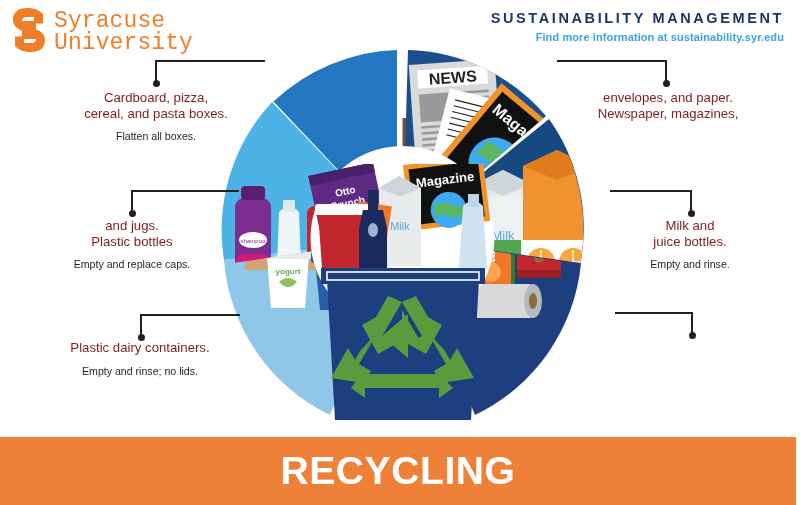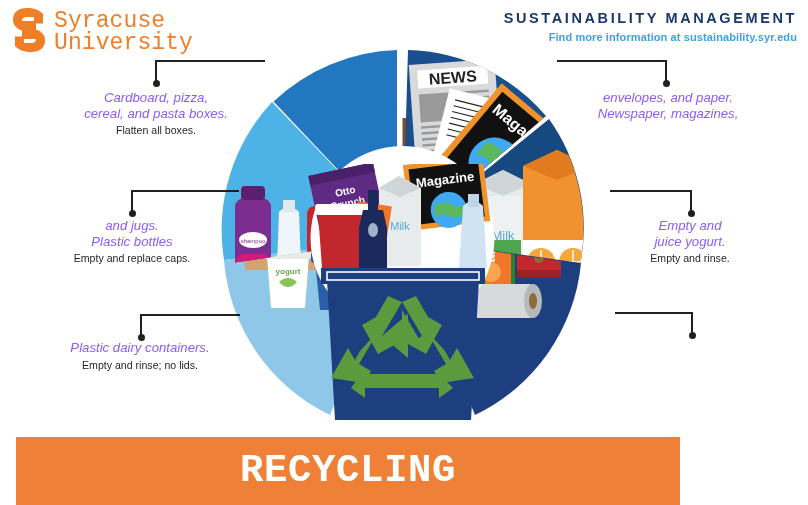--- a/index.html
+++ b/index.html
@@ -7,41 +7,41 @@
        font-family:"Liberation Sans",sans-serif;color:#231f20;}
   #root{position:relative;width:808px;height:505px;}
 
   
   .logo-wrap{position:absolute;left:12px;top:8px;display:flex;align-items:flex-start;}
   .logo-mark{width:34px;height:44px;flex:none;margin-right:8px;}
   .logo-text{font-family:Liberation Mono, monospace;font-size:23px;line-height:22px;
              color:#f07e26;padding-top:2px;letter-spacing:.1px;}
   .logo-text span{display:block;}
 
-  .hdr-right{position:absolute;right:11px;top:10px;text-align:right;}
+  .hdr-right{position:absolute;right:24px;top:10px;text-align:right;}
   .hdr-title{font-size:14.5px;font-weight:bold;letter-spacing:2.6px;color:#19376b;}
   .hdr-sub{font-size:11px;font-weight:bold;color:#3aa3e0;margin-top:5px;letter-spacing:.1px;}
 
   
   #wheel{position:absolute;left:175px;top:44px;width:455px;height:388px;}
   #wheel svg{display:block;}
 
   
   .callout{position:absolute;}
-  .c-title{font-size:13.2px;line-height:15.5px;color:#8b5cf6;font-style:italic;}
-  .c-sub{font-size:10.6px;line-height:13px;color:#231f20;margin-top:3px;}
+  .c-title{font-size:13.2px;line-height:15.5px;color:#7f1d1d;}
+  .c-sub{font-size:10.6px;line-height:13px;color:#231f20;margin-top:9px;}
   .t-center{text-align:center;}
 
   .conn{position:absolute;}
   .conn .h{position:absolute;height:2px;background:#231f20;}
   .conn .v{position:absolute;width:2px;background:#231f20;}
   .conn .dot{position:absolute;width:7px;height:7px;border-radius:50%;background:#231f20;}
 
   
-  #banner{position:absolute;left:16px;top:437px;width:664px;height:68px;background:#ef8037;font-family:Liberation Mono, monospace;}
+  #banner{position:absolute;left:0;top:437px;width:796px;height:68px;background:#ef8037;}
   #banner .label{position:absolute;left:0;right:0;top:50%;transform:translateY(-50%);
        text-align:center;color:#fff;font-size:39px;font-weight:bold;letter-spacing:.6px;}
 </style>
 </head>
 <body>
 
 <div id="root">
 
   <div class="logo-wrap">
     <svg class="logo-mark" viewBox="0 0 34 44">
@@ -436,22 +436,22 @@
     </div>
   </div>
 
   <div class="conn" style="left:610px;top:190px;width:82px;height:26px;">
     <div class="h" style="left:0;top:0;width:82px;"></div>
     <div class="v" style="left:80px;top:0;height:22px;"></div>
     <div class="dot" style="left:77.5px;top:20px;"></div>
   </div>
   <div class="callout t-center" style="left:600px;top:218px;width:180px;">
     <div class="c-title">
-      <div>Empty and</div>
-      <div>juice yogurt.</div>
+      <div>Milk and</div>
+      <div>juice bottles.</div>
     </div>
     <div class="c-sub">Empty and rinse.</div>
   </div>
 
   <div class="conn" style="left:615px;top:312px;width:78px;height:26px;">
     <div class="h" style="left:0;top:0;width:78px;"></div>
     <div class="v" style="left:76px;top:0;height:22px;"></div>
     <div class="dot" style="left:73.5px;top:20px;"></div>
   </div>
 

